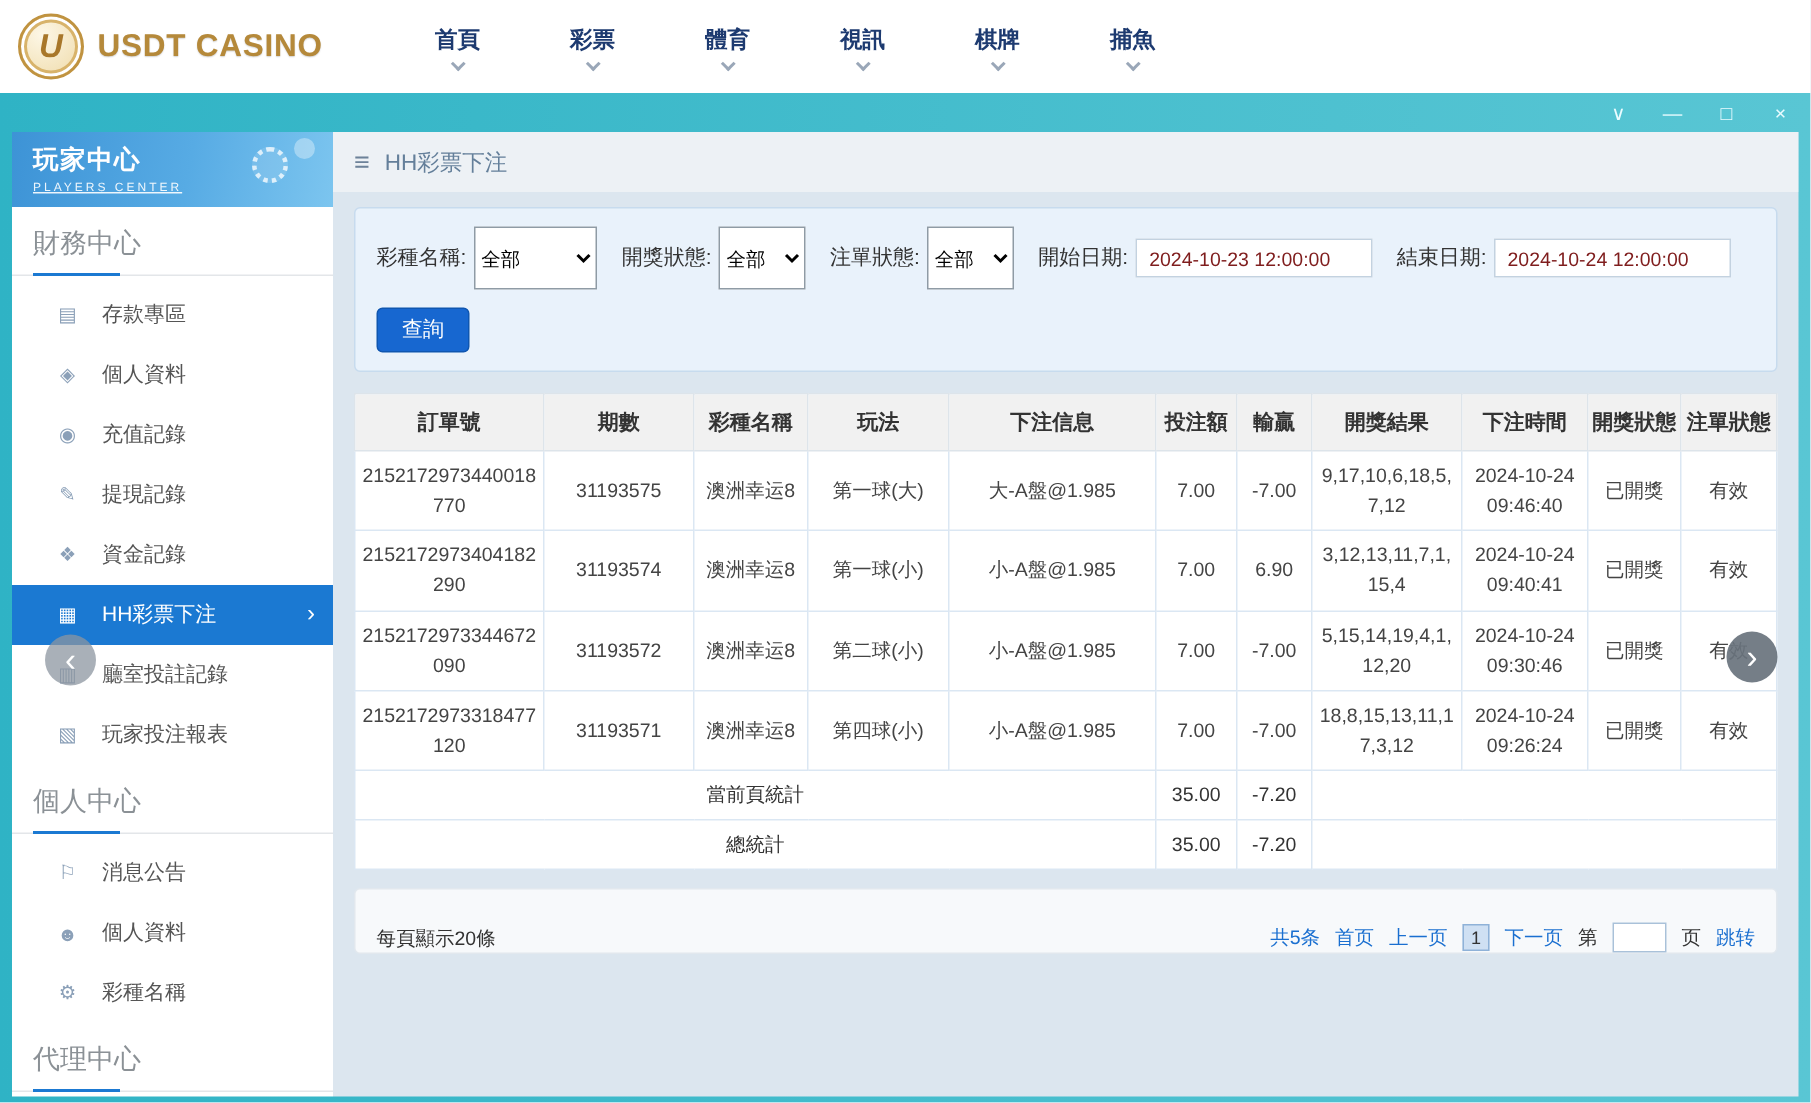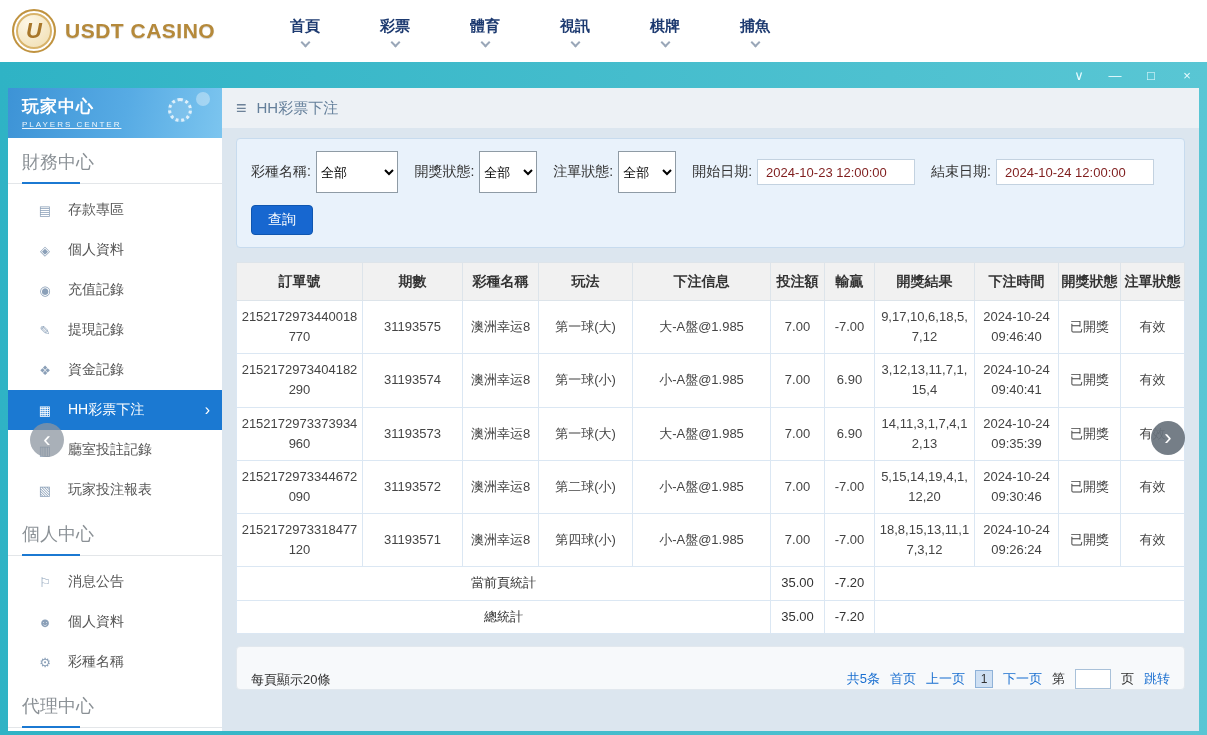--- a/index.html
+++ b/index.html
@@ -297,33 +297,20 @@
                 <td>第一球(小)</td>
                 <td>小-A盤@1.985</td>
                 <td>7.00</td>
                 <td>6.90</td>
                 <td class="brk">3,12,13,11,7,1,15,4</td>
                 <td>2024-10-24 09:40:41</td>
                 <td>已開獎</td>
                 <td>有效</td>
               </tr>
               <tr>
-                <td class="brk">2152172973373934960</td>
-                <td>31193573</td>
-                <td>澳洲幸运8</td>
-                <td>第一球(大)</td>
-                <td>大-A盤@1.985</td>
-                <td>7.00</td>
-                <td>6.90</td>
-                <td class="brk">14,11,3,1,7,4,12,13</td>
-                <td>2024-10-24 09:35:39</td>
-                <td>已開獎</td>
-                <td>有效</td>
-              </tr>
-              <tr>
                 <td class="brk">2152172973344672090</td>
                 <td>31193572</td>
                 <td>澳洲幸运8</td>
                 <td>第二球(小)</td>
                 <td>小-A盤@1.985</td>
                 <td>7.00</td>
                 <td>-7.00</td>
                 <td class="brk">5,15,14,19,4,1,12,20</td>
                 <td>2024-10-24 09:30:46</td>
                 <td>已開獎</td>

